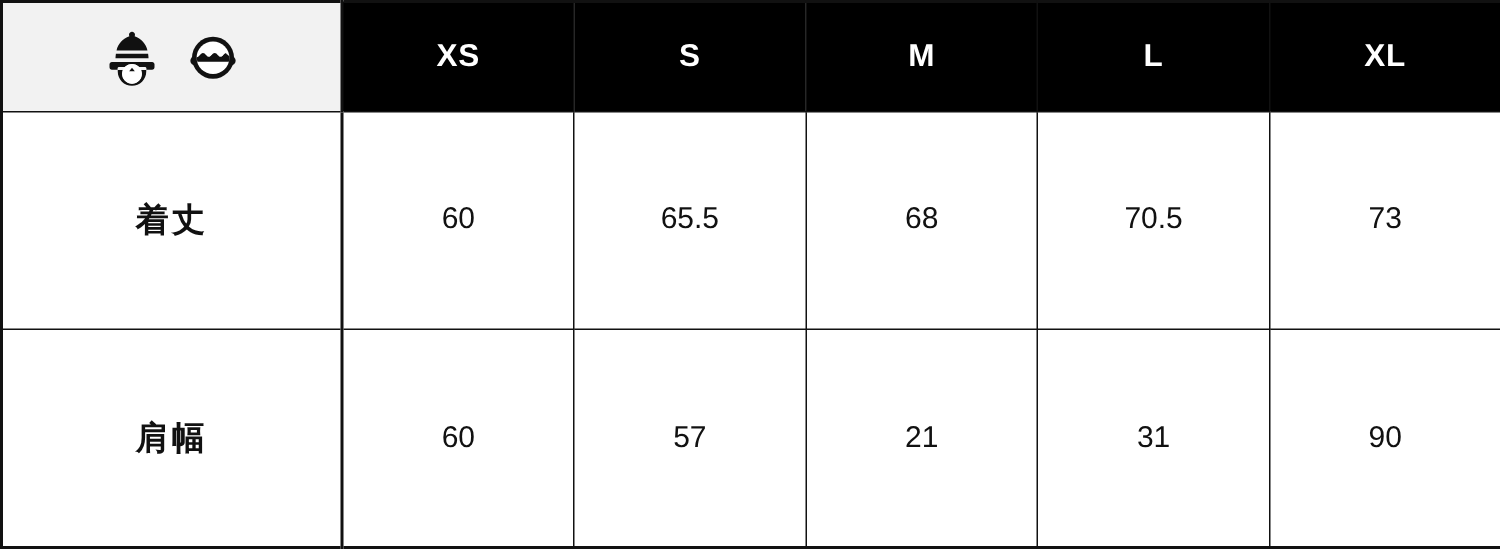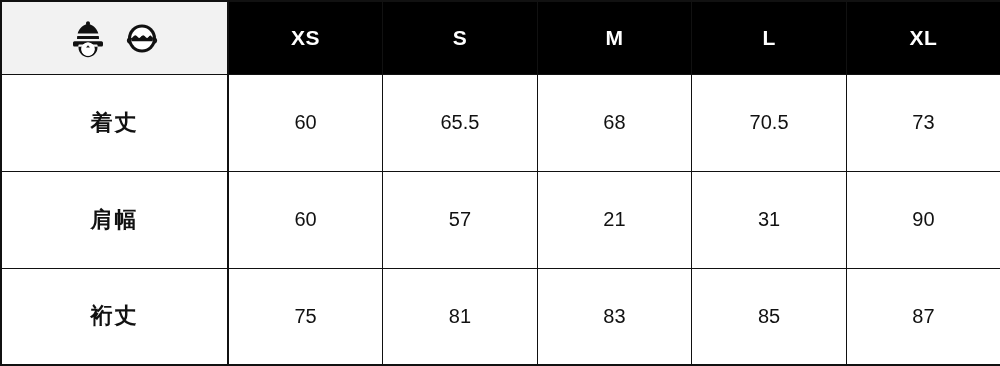--- a/index.html
+++ b/index.html
@@ -152,23 +152,15 @@
         <td class="value-cell">73</td>
       </tr>
       <tr class="data-row">
         <td class="row-label">肩幅</td>
         <td class="value-cell first-size">60</td>
         <td class="value-cell">57</td>
         <td class="value-cell">21</td>
         <td class="value-cell">31</td>
         <td class="value-cell">90</td>
       </tr>
-      <tr class="data-row">
-        <td class="row-label">裄丈</td>
-        <td class="value-cell first-size">75</td>
-        <td class="value-cell">81</td>
-        <td class="value-cell">83</td>
-        <td class="value-cell">85</td>
-        <td class="value-cell">87</td>
-      </tr>
     </tbody>
   </table>
 </div>
 
 </body></html>

